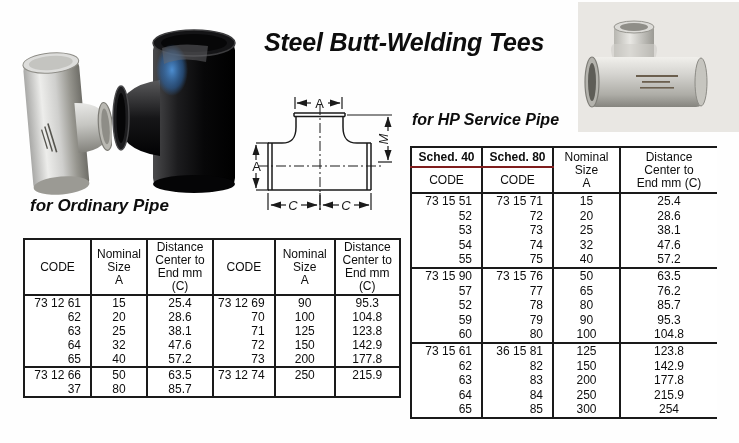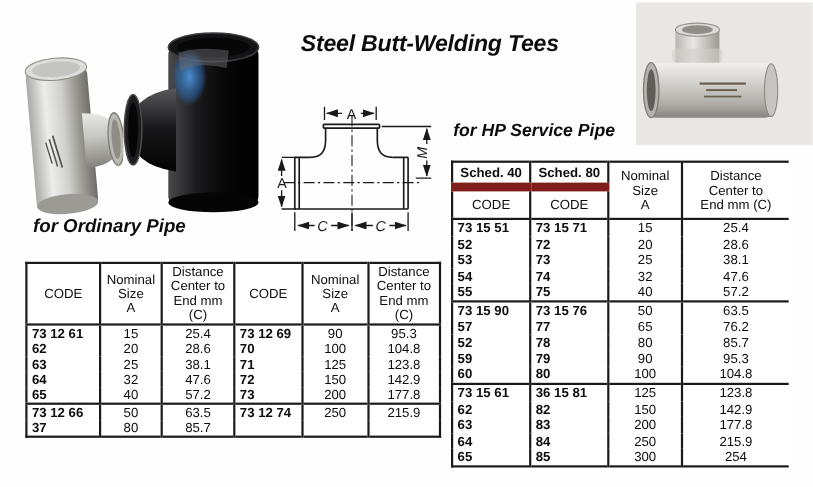--- a/index.html
+++ b/index.html
@@ -3,49 +3,49 @@
 <meta charset="utf-8">
 <style>
   html,body { margin:0; padding:0; background:#fff; }
   .page {
     position:relative; width:739px; height:443px; background:#fefefe;
     font-family:"Liberation Sans", sans-serif; color:#111; overflow:hidden;
   }
   .abs { position:absolute; }
 
   .title {
-    left:252px; top:28px; width:256px; text-align:right;
-    font-size:21px; font-weight:bold; font-style:italic; letter-spacing:-0.2px;
+    left:264px; top:28px; width:256px; text-align:right;
+    font-size:25px; font-weight:bold; font-style:italic; letter-spacing:-0.2px;
     color:#0d0d0d; white-space:nowrap;
   }
   .section-label {
     font-weight:bold; font-style:italic; color:#0d0d0d; white-space:nowrap;
   }
   .lbl-ordinary { left:30px; top:196px; font-size:17px; }
   .lbl-hp { left:412px; top:111px; font-size:16px; }
 
   
   table { border-collapse:collapse; table-layout:fixed; background:#fff; }
   .cat-table { position:absolute; font-size:12px; color:#0d0d0d; }
   .cat-table th, .cat-table td { padding:0 4px; overflow:hidden; }
   .cat-table thead th {
     font-weight:normal; text-align:center; vertical-align:middle;
     white-space:pre-line; line-height:13px;
   }
   .t-ordinary { left:23px; top:238px; border:2px solid #1a1a1a; }
   .t-ordinary thead th { height:54px; }
   .t-hp { left:410px; top:146px; border:2px solid #1a1a1a; border-right:none; }
-  .t-hp thead th.sched { height:18px; font-weight:bold; border-bottom:8px solid #7f1d1d; }
+  .t-hp thead th.sched { height:18px; font-weight:bold; border-bottom:2px solid #7f1d1d; }
   .t-hp thead th.codeh { height:24px; }
   .colsep { border-left:2px solid #1a1a1a; }
   thead { border-bottom:2px solid #1a1a1a; }
   tbody { border-top:2px solid #1a1a1a; }
   .t-ordinary td { height:14px; line-height:14px; }
   .t-hp td { height:14.6px; line-height:14.6px; }
-  td.code { font-weight:bold; text-align:left; padding-right:9px; white-space:nowrap; }
+  td.code { font-weight:normal; text-align:right; padding-right:9px; white-space:nowrap; }
   td.num  { text-align:center; white-space:nowrap; }
 
   svg text { font-family:"Liberation Sans", sans-serif; }
 </style>
 </head>
 <body>
 
 <div class="page">
 
   <div class="abs title">Steel Butt-Welding Tees</div>

